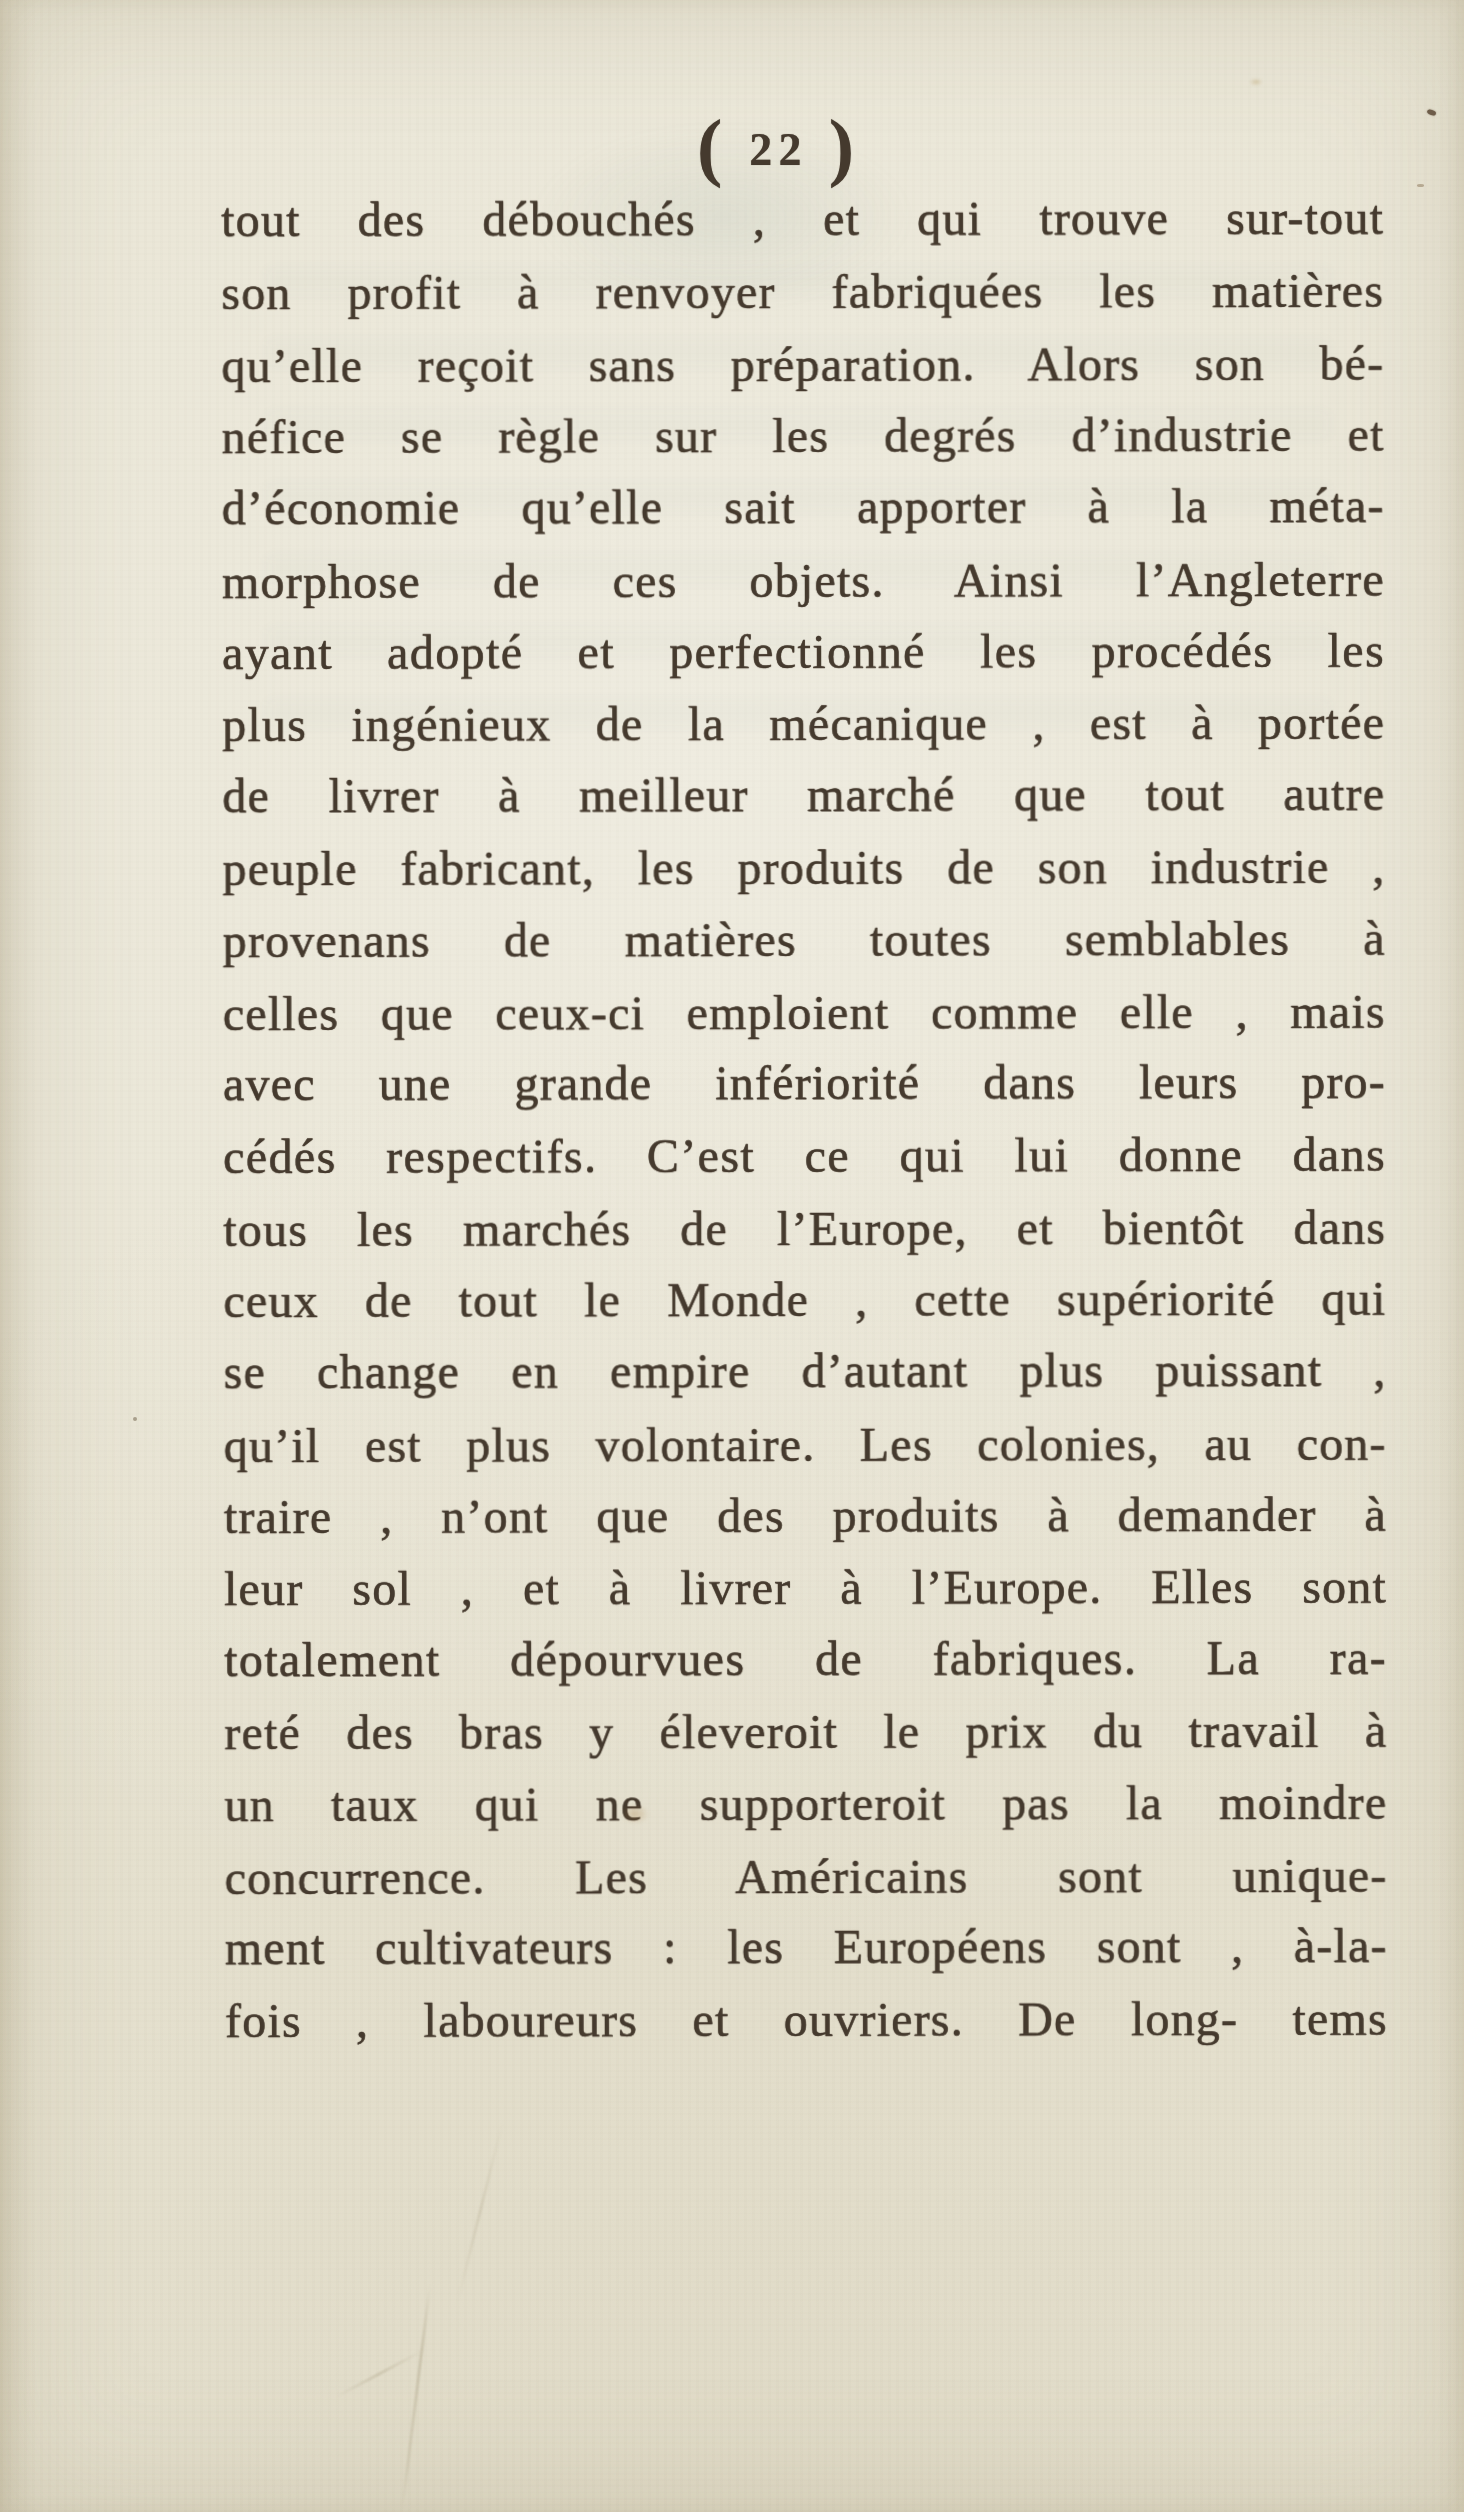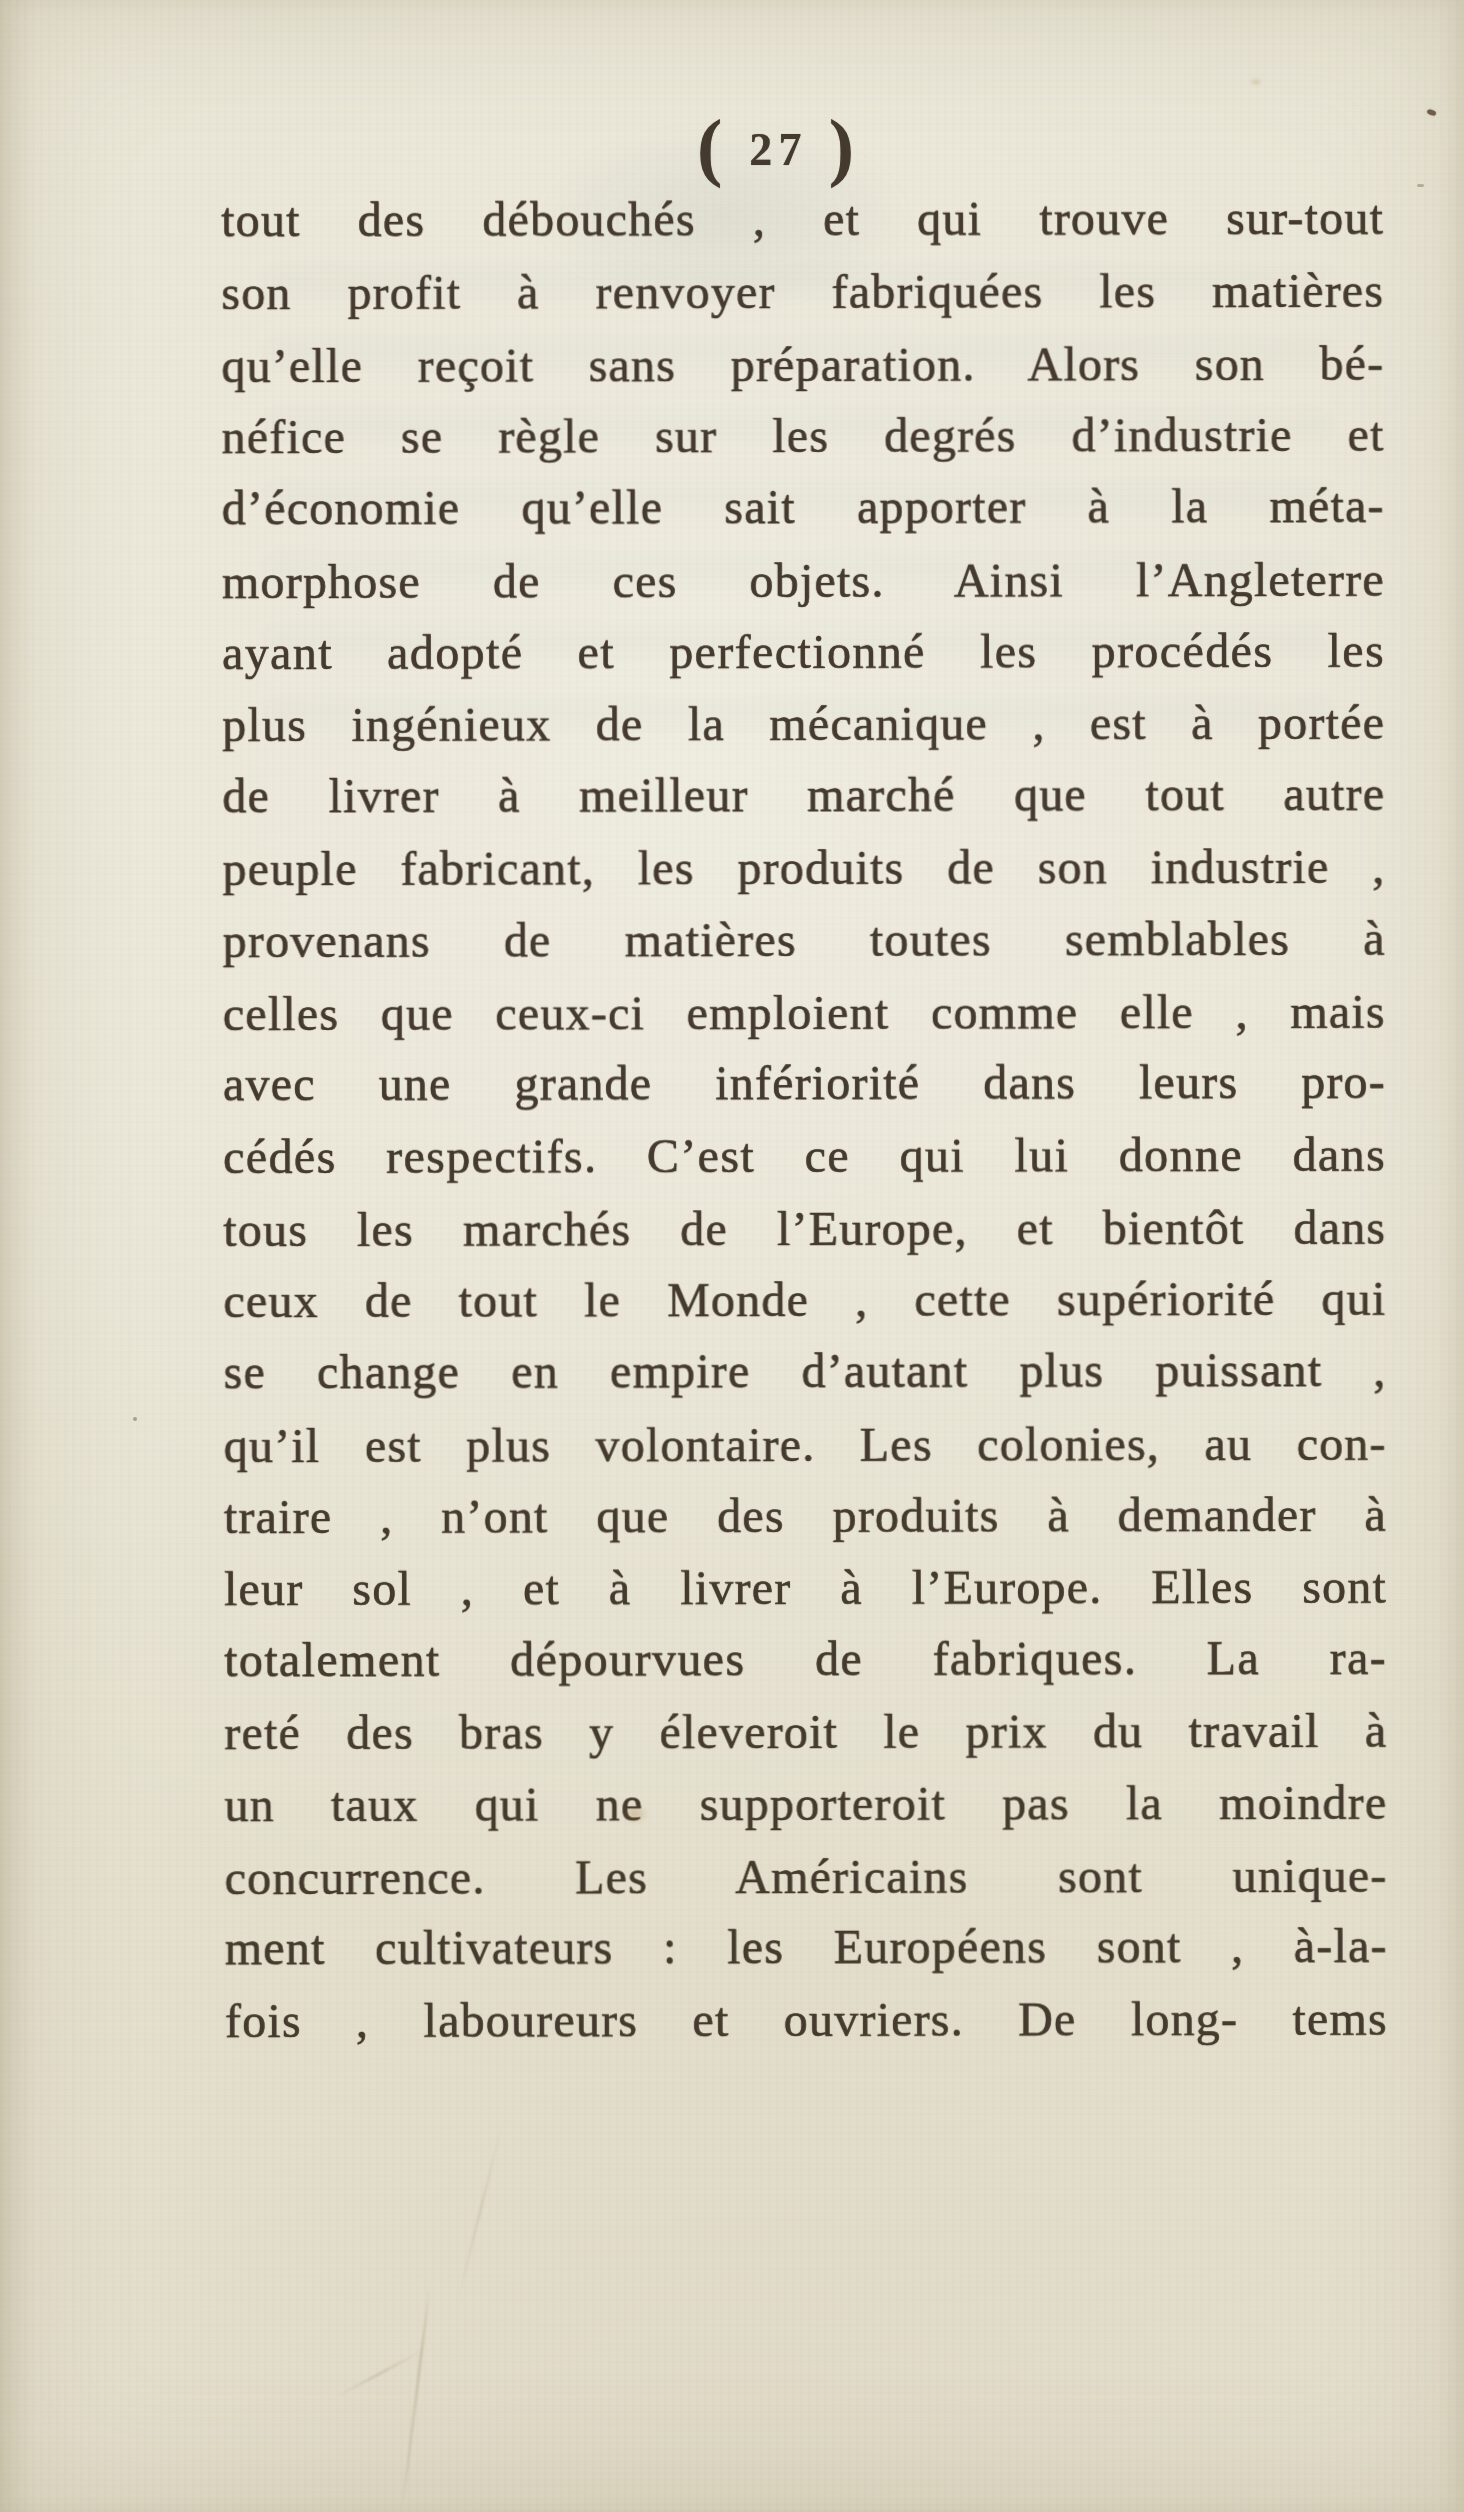--- a/index.html
+++ b/index.html
@@ -134,21 +134,21 @@
 </head>
 <body>
 
 <div class="page">
 
   <div class="ghost ghost-1"></div>
   <div class="ghost ghost-2"></div>
 
   <div class="pageno">
     <span class="paren">(</span>
-    <span class="num">27</span>
+    <span class="num">22</span>
     <span class="paren">)</span>
   </div>
 
   <div class="textblock">
     <div class="line">tout des débouchés , et qui trouve sur-tout</div>
     <div class="line">son profit à renvoyer fabriquées les matières</div>
     <div class="line">qu’elle reçoit sans préparation. Alors son bé-</div>
     <div class="line">néfice se règle sur les degrés d’industrie et</div>
     <div class="line">d’économie qu’elle sait apporter à la méta-</div>
     <div class="line">morphose de ces objets. Ainsi l’Angleterre</div>

